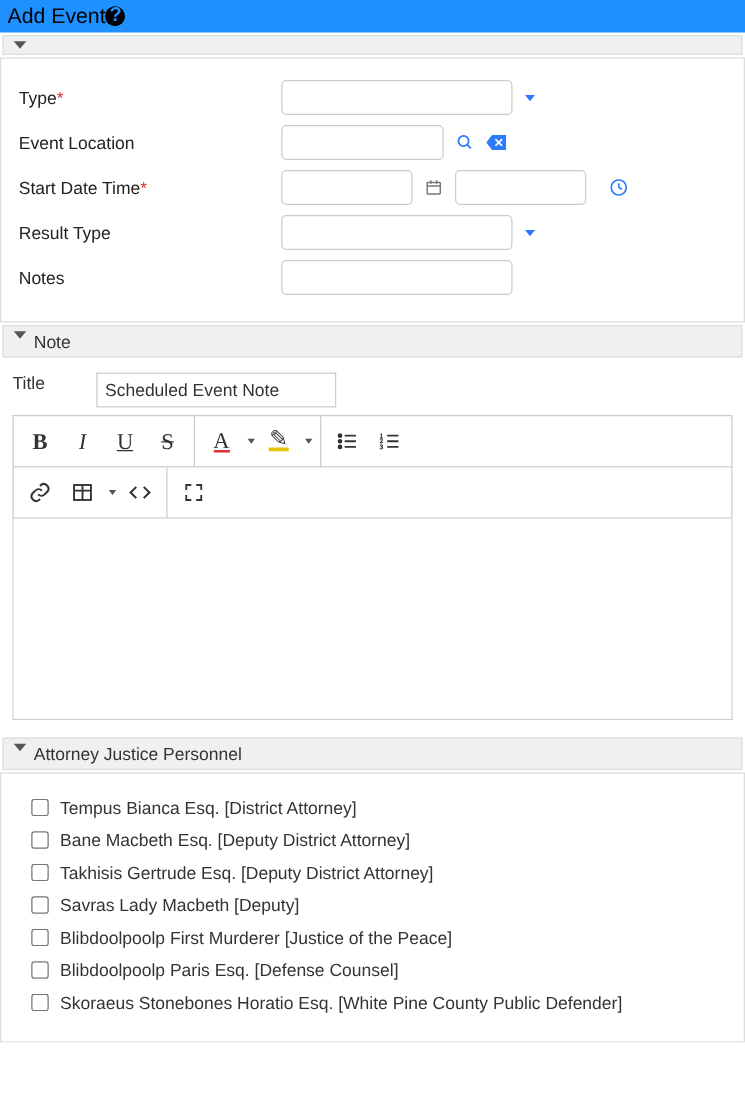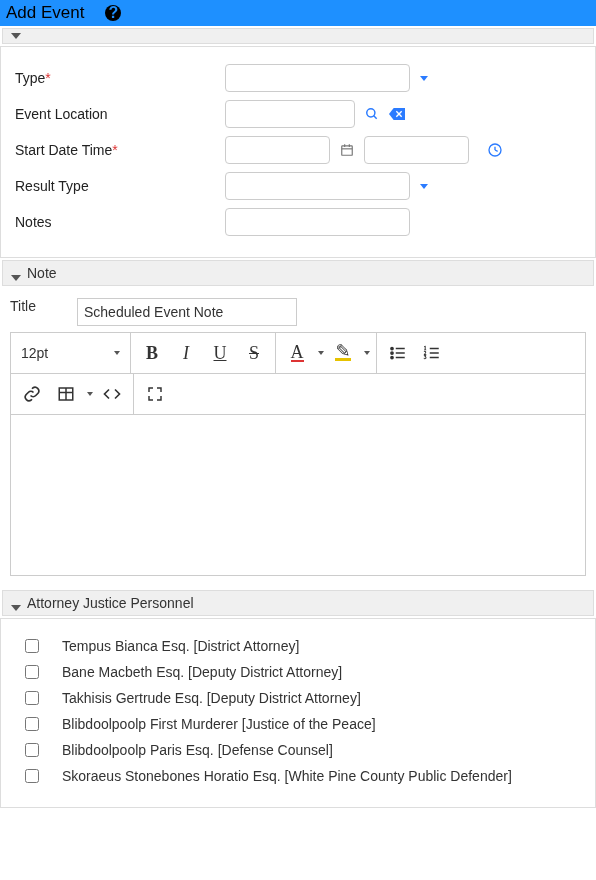--- a/index.html
+++ b/index.html
@@ -11,41 +11,41 @@
     background: #fff;
     width: 596px;
   }
   .header-bar {
     background: #1e90ff;
     color: #000;
     font-size: 17px;
     padding: 3px 6px;
     display: flex;
     align-items: center;
-    gap: 21px;
+    gap: 0;
   }
   .header-bar .qmark {
     font-weight: bold;
     font-size: 16px;
     background: #000;
     color: #1e90ff;
     border-radius: 50%;
     width: 16px;
     height: 16px;
     display: inline-flex;
     align-items: center;
     justify-content: center;
     line-height: 1;
   }
   .section-hdr {
     background: #f0f0f0;
     border: 1px solid #ddd;
     padding: 4px 8px;
     display: flex;
-    align-items: flex-end;
+    align-items: flex-start;
     gap: 6px;
     font-size: 14px;
     color: #333;
   }
   .section-hdr.tight { margin: 2px 2px; }
   .chev {
     display: inline-block;
     width: 0; height: 0;
     border-left: 5px solid transparent;
     border-right: 5px solid transparent;
@@ -140,21 +140,21 @@
     height: 40px;
   }
   .editor-body {
     min-height: 160px;
     background: #fff;
   }
   .chk-list { padding: 4px 0; }
   .chk-row {
     display: flex;
     align-items: center;
-    gap: 20px;
+    gap: 6px;
     padding: 3px 6px;
     font-size: 14px;
   }
   .chk-row input { width: 14px; height: 14px; }
   svg { display: block; }
   .underline-red { border-bottom: 2px solid #d33; display:inline-block; line-height:0.9; }
   .underline-yellow { border-bottom: 3px solid #e6c200; display:inline-block; line-height:0.7; }
 </style>
 </head>
 <body>
@@ -241,29 +241,25 @@
 </div>
 
 <div class="section-hdr tight">
   <span class="chev"></span>
   <span>Note</span>
 </div>
 
 <div>
   <div class="note-title-row">
     <span class="lbl">Title</span>
-    <input class="input" style="width: 220px; border-radius: 0px;" value="Scheduled Event Note">
+    <input class="input" style="width: 192px; border-radius: 0px;" value="Scheduled Event Note">
   </div>
 
   <div class="editor">
     <div class="toolbar-row">
-      <div class="fontsize-sel tgroup">
-        <span>12pt</span>
-        <span class="mini-caret"></span>
-      </div>
       <div class="tgroup">
         <span class="tbtn" style="font-weight:bold">B</span>
         <span class="tbtn" style="font-style:italic">I</span>
         <span class="tbtn" style="text-decoration:underline">U</span>
         <span class="tbtn" style="text-decoration:line-through">S</span>
       </div>
       <div class="tgroup">
         <span class="tbtn">
             <span class="underline-red">A</span>
           </span>
@@ -347,20 +343,24 @@
       <div class="chk-row">
         <input type="checkbox" style="">
         <span>Bane Macbeth Esq. [Deputy District Attorney]</span>
       </div>
       <div class="chk-row">
         <input type="checkbox" style="">
         <span>Takhisis Gertrude Esq. [Deputy District Attorney]</span>
       </div>
       <div class="chk-row">
         <input type="checkbox" style="">
+        <span>Savras Lady Macbeth [Deputy]</span>
+      </div>
+      <div class="chk-row">
+        <input type="checkbox" style="">
         <span>Blibdoolpoolp First Murderer [Justice of the Peace]</span>
       </div>
       <div class="chk-row">
         <input type="checkbox" style="">
         <span>Blibdoolpoolp Paris Esq. [Defense Counsel]</span>
       </div>
       <div class="chk-row">
         <input type="checkbox" style="">
         <span>Skoraeus Stonebones Horatio Esq. [White Pine County Public Defender]</span>
       </div>

